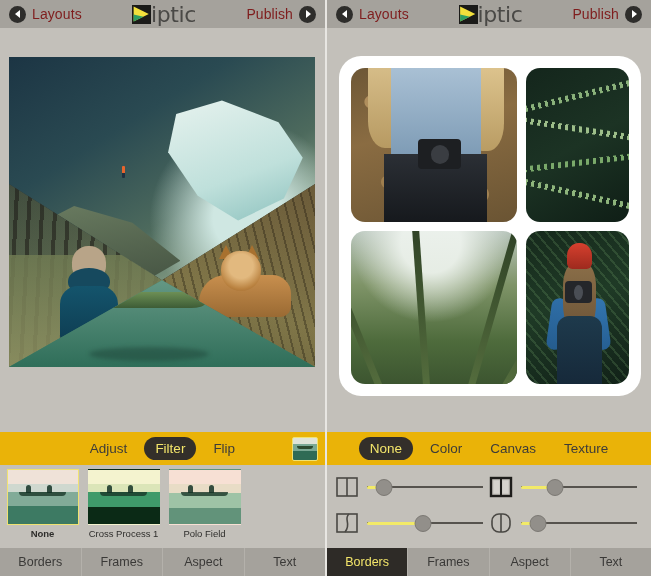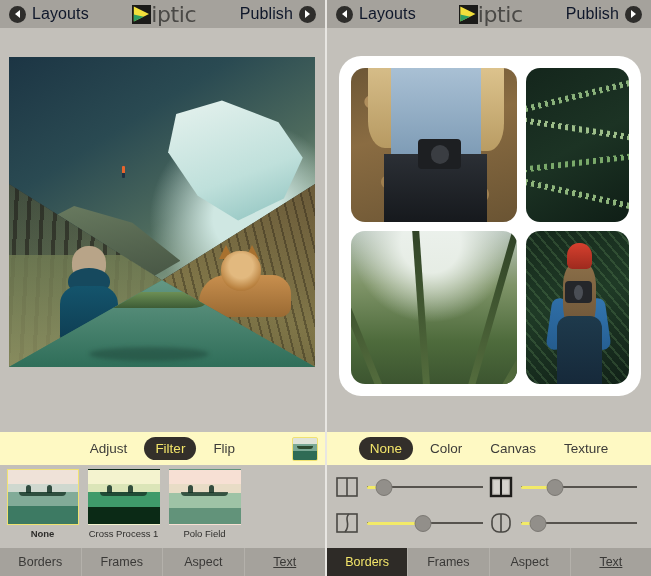--- a/index.html
+++ b/index.html
@@ -14,21 +14,21 @@
   .panel.right { width: 326px; border-left: 2px solid #e8e6e2; }
 
   
   .nav {
     height: 28px; flex: 0 0 28px;
     background: #a5a29c;
     display: flex; align-items: center; justify-content: space-between;
     padding: 0 9px;
   }
   .nav-btn { display: flex; align-items: center; gap: 6px; cursor: default; }
-  .nav-label { font-size: 16px; color: #0f172a; letter-spacing: .1px; }
+  .nav-label { font-size: 14px; color: #7f1d1d; letter-spacing: .1px; }
   .circ-arrow {
     width: 17px; height: 17px; border-radius: 50%;
     background: #2e2d2b; position: relative; flex: 0 0 17px;
   }
   .circ-arrow::after {
     content: ""; position: absolute; top: 50%; left: 50%;
     width: 0; height: 0; border-top: 4px solid transparent; border-bottom: 4px solid transparent;
   }
   .circ-arrow.left::after  { transform: translate(-60%,-50%); border-right: 5px solid #ffffff; }
   .circ-arrow.right::after { transform: translate(-40%,-50%); border-left: 5px solid #ffffff; }
@@ -190,21 +190,21 @@
     background: linear-gradient(#2f6fa8,#255c8e); border-radius: 8px; transform: rotate(8deg); }
   .cr-beanie .arm-r { position: absolute; right: 20%; top: 44%; width: 16%; height: 34%;
     background: linear-gradient(#3376b0,#265f93); border-radius: 8px; transform: rotate(-8deg); }
   .cr-beanie .cam2 { position: absolute; left: 38%; top: 33%; width: 26%; height: 14%;
     background: #24262a; border-radius: 4px; }
   .cr-beanie .cam2::after { content:""; position: absolute; left: 34%; top: 16%;
     width: 34%; height: 70%; background: #4a4e55; border-radius: 50%; }
 
   
   .subbar {
-    height: 33px; flex: 0 0 33px; background: #fef9c3;
+    height: 33px; flex: 0 0 33px; background: #eab308;
     display: flex; align-items: center; justify-content: center; position: relative;
   }
   .seg { display: flex; align-items: center; gap: 6px; }
   .seg-item {
     font-size: 13.5px; color: #3d3c39; padding: 4px 11px; border-radius: 13px;
     cursor: default; white-space: nowrap;
   }
   .seg-item.active { background: #332f2a; color: #f3e56a; }
   .thumb-btn {
     position: absolute; right: 7px; top: 50%; transform: translateY(-50%);
@@ -242,21 +242,21 @@
   .track-wrap { position: relative; flex: 1 1 auto; height: 20px; display: flex; align-items: center; }
   .track { position: absolute; left: 0; right: 6px; height: 1.5px; background: #56534e; }
   .fill { position: absolute; left: 0; height: 3px; background: #f2ea68; border-radius: 2px; }
   .knob { position: absolute; width: 17px; height: 17px; border-radius: 50%;
     background: #928f8a; border: 1px solid #7c7974; transform: translateX(-50%); }
 
   
   .tabs { height: 28px; flex: 0 0 28px; display: flex; background: #a5a29c; }
   .tab { flex: 1 1 0; display: flex; align-items: center; justify-content: center;
     font-size: 12.5px; color: #3a3937; border-right: 1px solid #b4b1ab; cursor: default; }
-  .tab:last-child { border-right: none; text-decoration: underline; }
+  .tab:last-child { border-right: none; }
   .tab.active { background: #2e2b27; color: #f3e56a; }
   .panel.left .tabs { background: #a5a29c; }
   .tabs-strip-top { height: 3px; background: #c3c0ba; }
 </style>
 </head>
 <body>
 
 <div class="screen">
 
   <div class="panel left">

